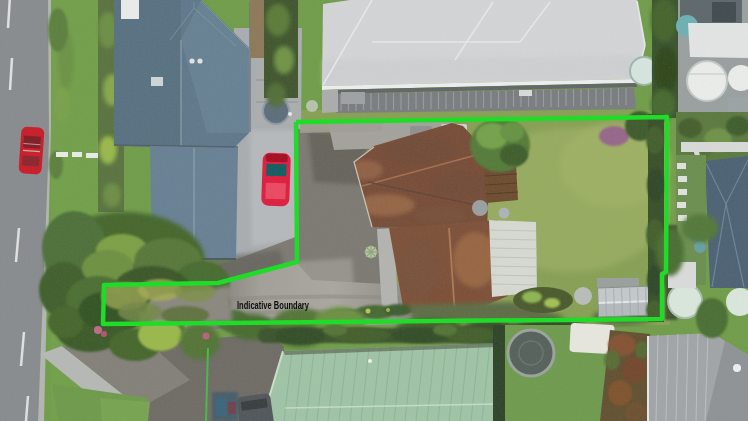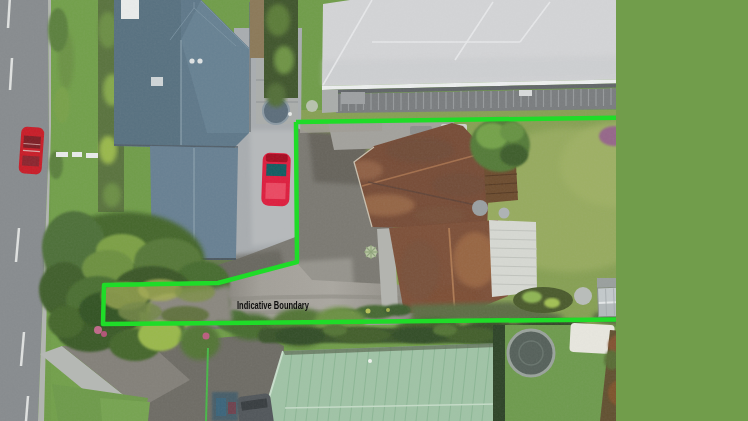--- a/index.html
+++ b/index.html
@@ -1,16 +1,16 @@
 <!DOCTYPE html>
 <html><head>
 <meta charset="utf-8">
 <style>
 html,body{margin:0;padding:0;background:#719d4b;}
-#scene{position:relative;width:616px;height:421px;overflow:hidden;font-family:"Liberation Sans",sans-serif;}
+#scene{position:relative;width:748px;height:421px;overflow:hidden;font-family:"Liberation Sans",sans-serif;}
 </style>
 </head>
 <body>
 <div id="scene">
 <svg width="748" height="421" viewBox="0 0 748 421">
 <defs>
 <filter id="noise" x="0%" y="0%" width="100%" height="100%">
 <feTurbulence type="fractalNoise" baseFrequency="0.55" numOctaves="2" seed="11"></feTurbulence>
 <feColorMatrix type="matrix" values="0 0 0 0 0.5  0 0 0 0 0.5  0 0 0 0 0.5  0.35 0.35 0.35 0 -0.38"></feColorMatrix>
 </filter>

